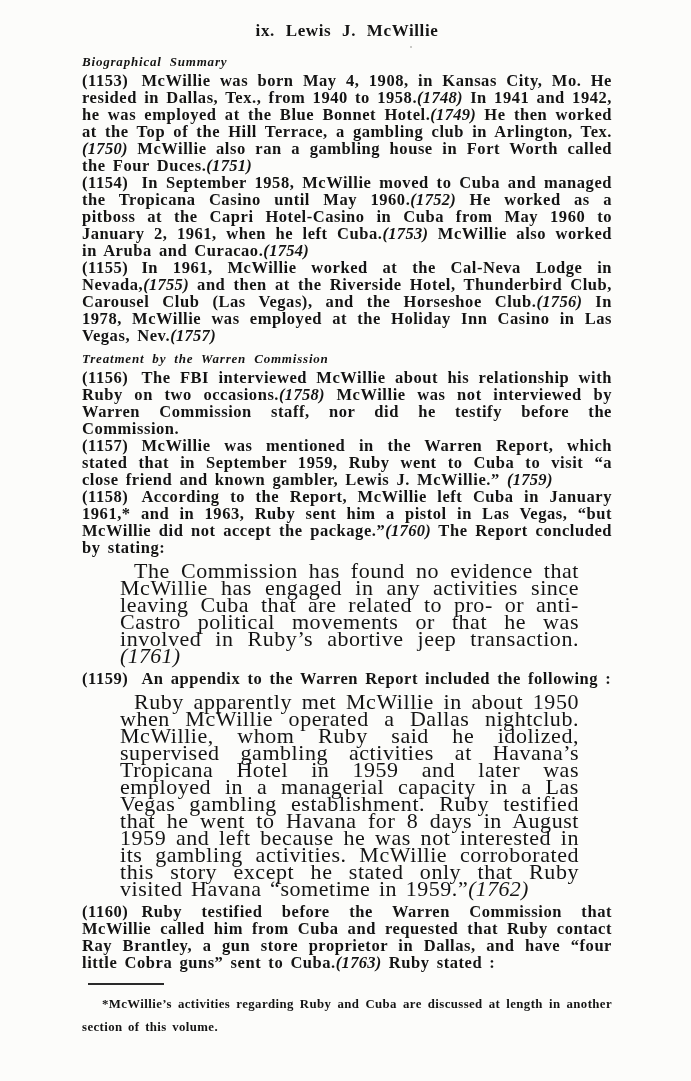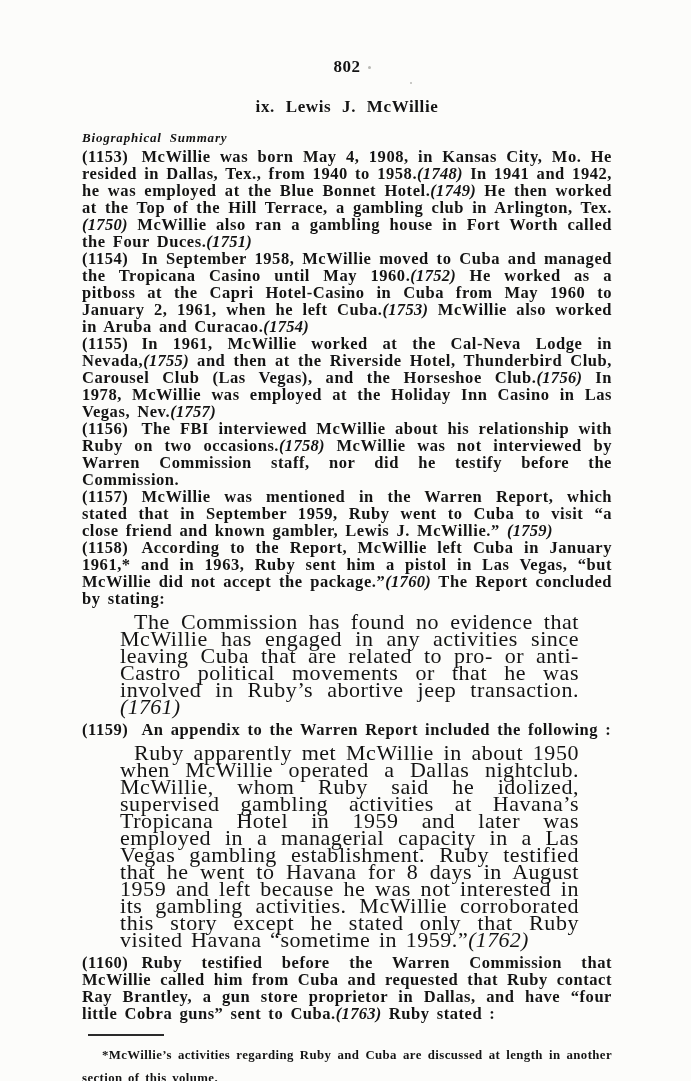--- a/index.html
+++ b/index.html
@@ -91,38 +91,38 @@
   .speck.b { left: 410px; top: 24px; width: 2px; height: 2px; }
 </style>
 </head>
 <body>
 
 <div class="page">
 
   <div class="speck a"></div>
   <div class="speck b"></div>
 
-  <div class="page-number">802</div>
 
   <div class="doc-heading">ix. Lewis J. McWillie</div>
 
   <div class="section-title">Biographical Summary</div>
 
   <p class="body-para">
     <span class="pnum">(1153)</span><span class="ptext rich">McWillie was born May 4, 1908, in Kansas City, Mo. He resided in Dallas, Tex., from 1940 to 1958.<i class="cite">(1748)</i> In 1941 and 1942, he was employed at the Blue Bonnet Hotel.<i class="cite">(1749)</i> He then worked at the Top of the Hill Terrace, a gambling club in Arlington, Tex.<i class="cite">(1750)</i> McWillie also ran a gambling house in Fort Worth called the Four Duces.<i class="cite">(1751)</i></span>
   </p>
 
   <p class="body-para">
     <span class="pnum">(1154)</span><span class="ptext rich">In September 1958, McWillie moved to Cuba and managed the Tropicana Casino until May 1960.<i class="cite">(1752)</i> He worked as a pitboss at the Capri Hotel-Casino in Cuba from May 1960 to January 2, 1961, when he left Cuba.<i class="cite">(1753)</i> McWillie also worked in Aruba and Curacao.<i class="cite">(1754)</i></span>
   </p>
 
   <p class="body-para">
     <span class="pnum">(1155)</span><span class="ptext rich">In 1961, McWillie worked at the Cal-Neva Lodge in Nevada,<i class="cite">(1755)</i> and then at the Riverside Hotel, Thunderbird Club, Carousel Club (Las Vegas), and the Horseshoe Club.<i class="cite">(1756)</i> In 1978, McWillie was employed at the Holiday Inn Casino in Las Vegas, Nev.<i class="cite">(1757)</i></span>
   </p>
 
+  <div class="section-title second">Treatment by the Warren Commission</div>
 
   <p class="body-para">
     <span class="pnum">(1156)</span><span class="ptext rich">The FBI interviewed McWillie about his relationship with Ruby on two occasions.<i class="cite">(1758)</i> McWillie was not interviewed by Warren Commission staff, nor did he testify before the Commission.</span>
   </p>
 
   <p class="body-para">
     <span class="pnum">(1157)</span><span class="ptext rich">McWillie was mentioned in the Warren Report, which stated that in September 1959, Ruby went to Cuba to visit “a close friend and known gambler, Lewis J. McWillie.” <i class="cite">(1759)</i></span>
   </p>
 
   <p class="body-para">

